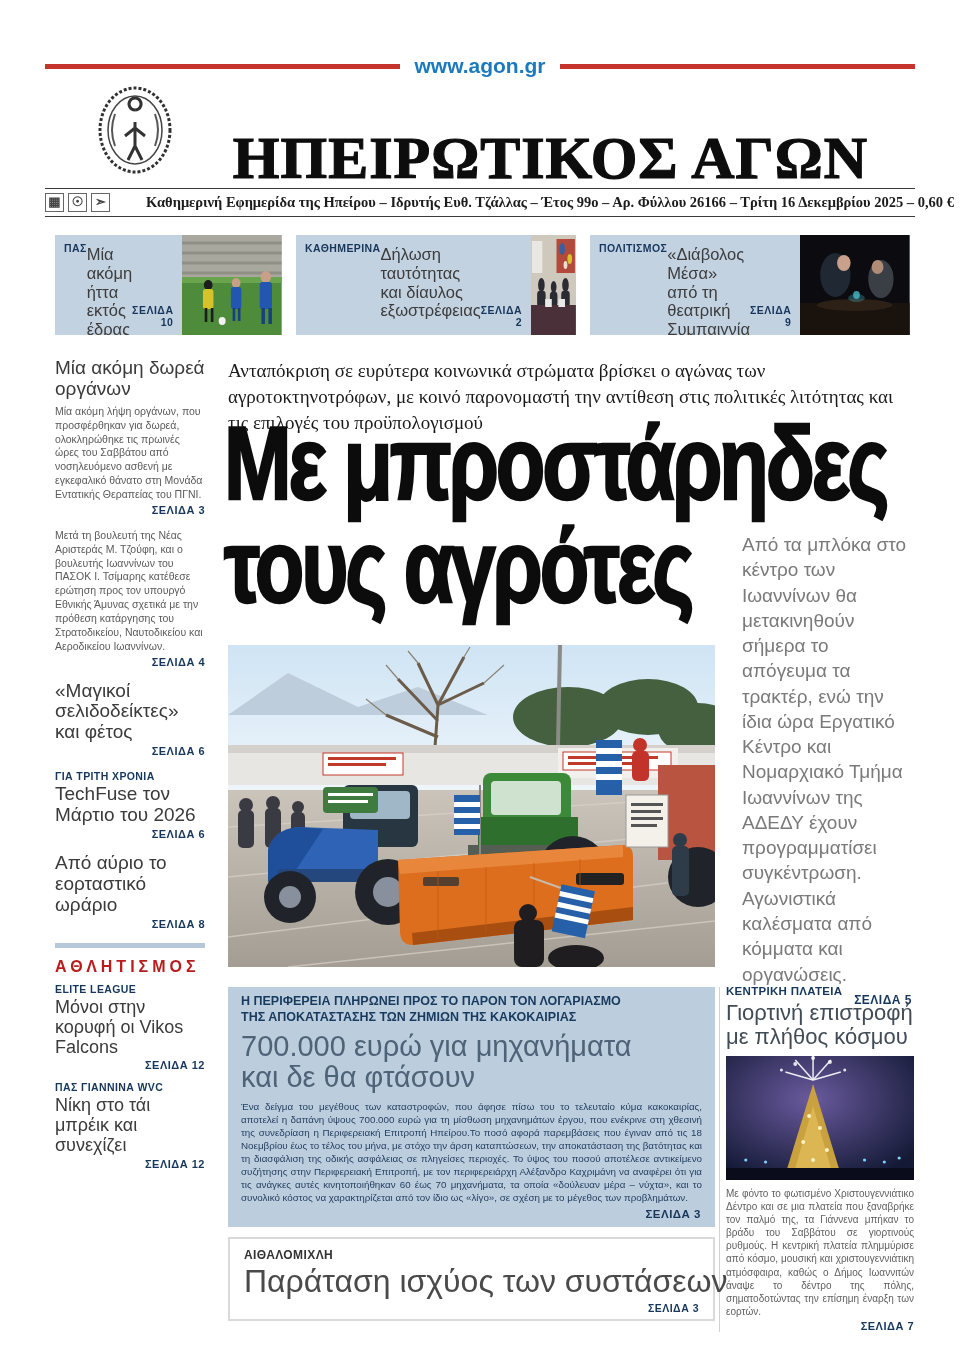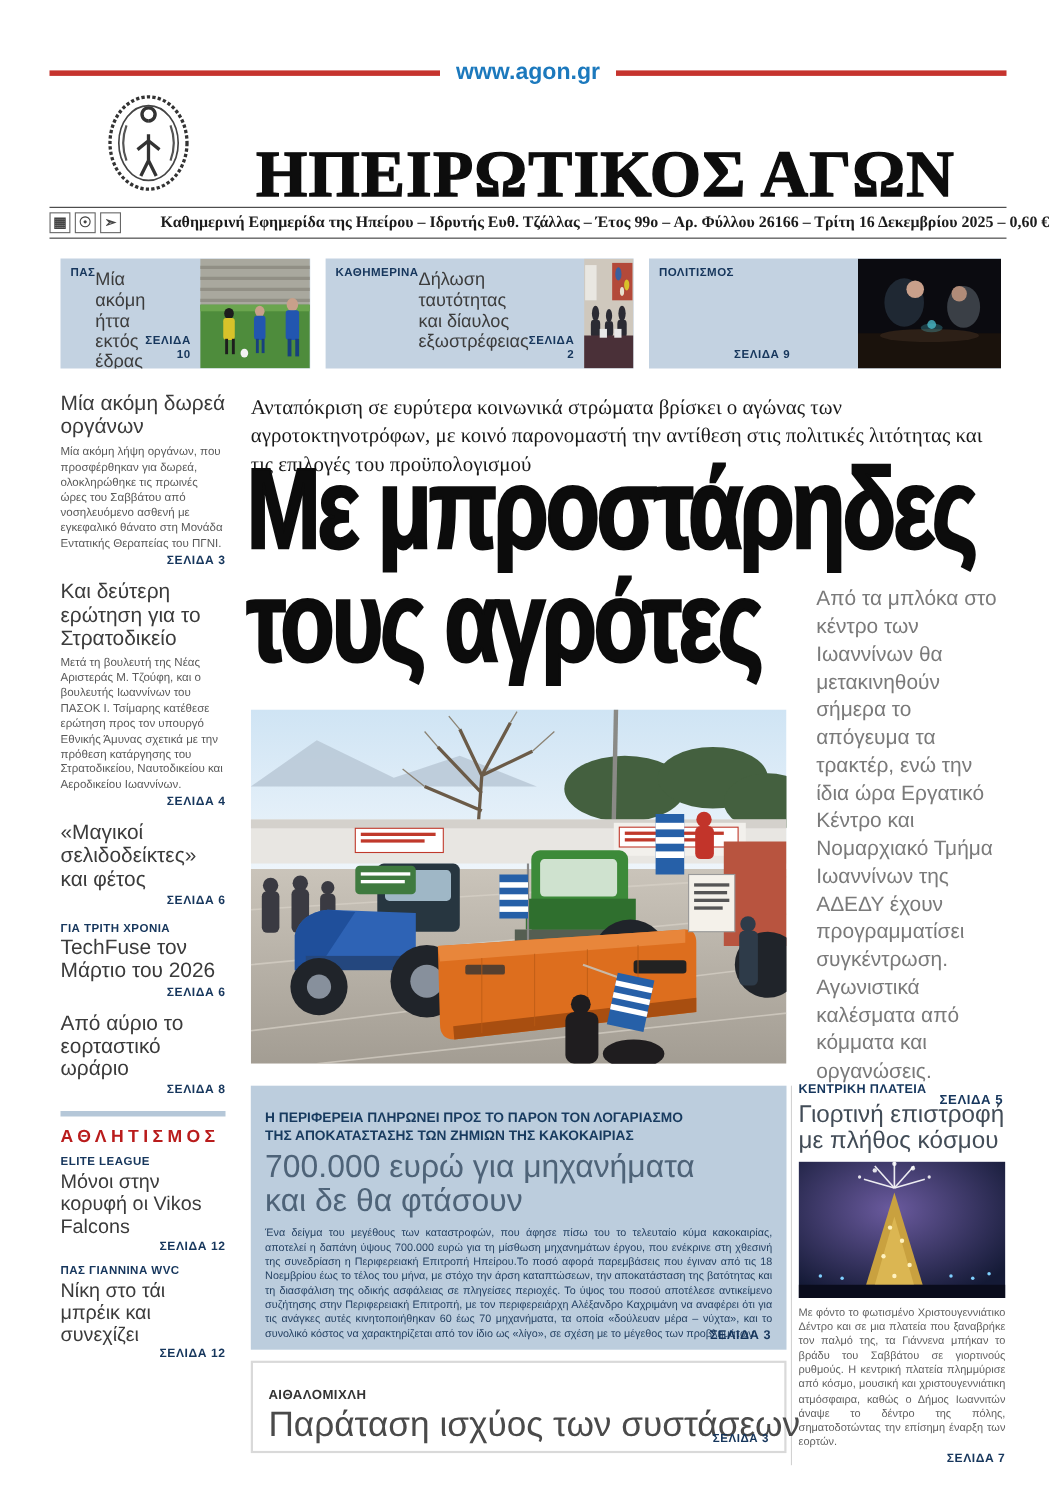--- a/index.html
+++ b/index.html
@@ -46,36 +46,36 @@
   .deck{top:358px;left:228px;width:690px;font-family:"Liberation Serif",serif;font-size:19px;color:#1a1a1a;line-height:1.38;}
   .headline{top:412px;left:224px;width:720px;color:#0c0c0c;font-weight:700;
             font-size:104px;line-height:0.99;letter-spacing:-4px;white-space:nowrap;
             transform:scaleX(0.78);transform-origin:left top;-webkit-text-stroke:2.5px #0c0c0c;}
   .lead-side{top:532px;left:742px;width:170px;font-size:19px;color:#7a7a7a;line-height:1.33;}
   .lead-side .pg-ref{margin-top:6px;font-size:12px;}
   .lead-photo{top:645px;left:228px;width:487px;height:322px;}
   .lead-photo svg{width:100%;height:100%;display:block;}
 
   
-  .mach{top:987px;left:228px;width:487px;height:240px;background:#bccddd;box-sizing:border-box;padding:22px 13px;}
+  .mach{top:987px;left:228px;width:487px;height:240px;background:#bccddd;box-sizing:border-box;padding:7px 13px;}
   .mach .kick{font-size:12.5px;font-weight:bold;color:#173a5e;line-height:1.25;}
   .mach .h{font-size:29px;color:#4e6378;line-height:1.06;margin:6px 0 7px 0;}
   .mach .b{font-size:9.8px;color:#1f3c5e;line-height:1.33;text-align:justify;}
   .mach .pg-ref{position:absolute;right:14px;bottom:7px;font-size:11.5px;}
 
   
   .vrule{top:987px;left:719px;width:1px;height:345px;background:#d2d2d2;}
   .square{top:985px;left:726px;width:188px;}
   .square .kick{font-size:11.5px;font-weight:bold;color:#16365c;letter-spacing:.3px;}
   .square .h{font-size:22px;color:#424c57;line-height:1.08;margin:4px 0 7px 0;}
   .square .photo svg{width:188px;height:124px;display:block;}
   .square .b{font-size:10px;color:#5f5f5f;line-height:1.32;text-align:justify;margin-top:7px;}
 
   
-  .smog{top:1237px;left:228px;width:487px;height:84px;border:2px solid #d9d9d9;box-sizing:border-box;padding:22px 14px;}
+  .smog{top:1237px;left:228px;width:487px;height:84px;border:2px solid #d9d9d9;box-sizing:border-box;padding:9px 14px;}
   .smog .kick{font-size:12px;font-weight:bold;color:#333;letter-spacing:.4px;}
   .smog .h{font-size:32px;color:#4a4a4a;line-height:1.0;margin-top:3px;white-space:nowrap;}
   .smog .pg-ref{position:absolute;right:14px;bottom:5px;font-size:10.5px;}
 </style>
 </head>
 <body>
 
 <div class="canvas">
 
   <div class="abs site-row">
@@ -166,20 +166,21 @@
         </g>
         <rect y="70" width="95" height="30" fill="#4a3038"></rect>
         <rect x="30" y="64" width="14" height="8" fill="#e8e8e8"></rect>
           <rect x="58" y="64" width="14" height="8" fill="#e8e8e8"></rect>
       </svg>
     </div>
 
     <div class="teaser t3">
       <div class="txt">
         <span class="kick">ΠΟΛΙΤΙΣΜΟΣ</span>
+        <span class="ttl">«Διάβολος Μέσα» από τη θεατρική Συμπαιγνία</span>
         <span class="pg">ΣΕΛΙΔΑ 9</span>
       </div>
       <svg width="130" viewBox="0 0 130 100" preserveAspectRatio="none">
         <rect width="130" height="100" fill="#0b0b10"></rect>
         <ellipse cx="42" cy="40" rx="18" ry="22" fill="#1f2833"></ellipse>
         <circle cx="52" cy="28" r="8" fill="#c9a08b"></circle>
         <ellipse cx="96" cy="44" rx="15" ry="19" fill="#3a3f46"></ellipse>
         <circle cx="92" cy="32" r="7" fill="#b08b78"></circle>
         <rect y="68" width="130" height="32" fill="#1a120c"></rect>
         <ellipse cx="65" cy="70" rx="45" ry="6" fill="#2d2017"></ellipse>
@@ -191,21 +192,20 @@
 
   <div class="abs sidebar">
 
     <div class="sb-art">
       <div class="h">Μία ακόμη δωρεά οργάνων</div>
       <div class="b">Μία ακόμη λήψη οργάνων, που προσφέρθηκαν για δωρεά, ολοκληρώθηκε τις πρωινές ώρες του Σαββάτου από νοσηλευόμενο ασθενή με εγκεφαλικό θάνατο στη Μονάδα Εντατικής Θεραπείας του ΠΓΝΙ.</div>
       <div class="pg-ref">ΣΕΛΙΔΑ 3</div>
     </div>
 
     <div class="sb-art">
-      <div class="h">Και δεύτερη ερώτηση για το Στρατοδικείο</div>
       <div class="b">Μετά τη βουλευτή της Νέας Αριστεράς Μ. Τζούφη, και ο βουλευτής Ιωαννίνων του ΠΑΣΟΚ Ι. Τσίμαρης κατέθεσε ερώτηση προς τον υπουργό Εθνικής Άμυνας σχετικά με την πρόθεση κατάργησης του Στρατοδικείου, Ναυτοδικείου και Αεροδικείου Ιωαννίνων.</div>
       <div class="pg-ref">ΣΕΛΙΔΑ 4</div>
     </div>
 
     <div class="sb-art">
       <div class="h">«Μαγικοί σελιδοδείκτες» και φέτος</div>
       <div class="pg-ref">ΣΕΛΙΔΑ 6</div>
     </div>
 
     <div class="sb-art">

